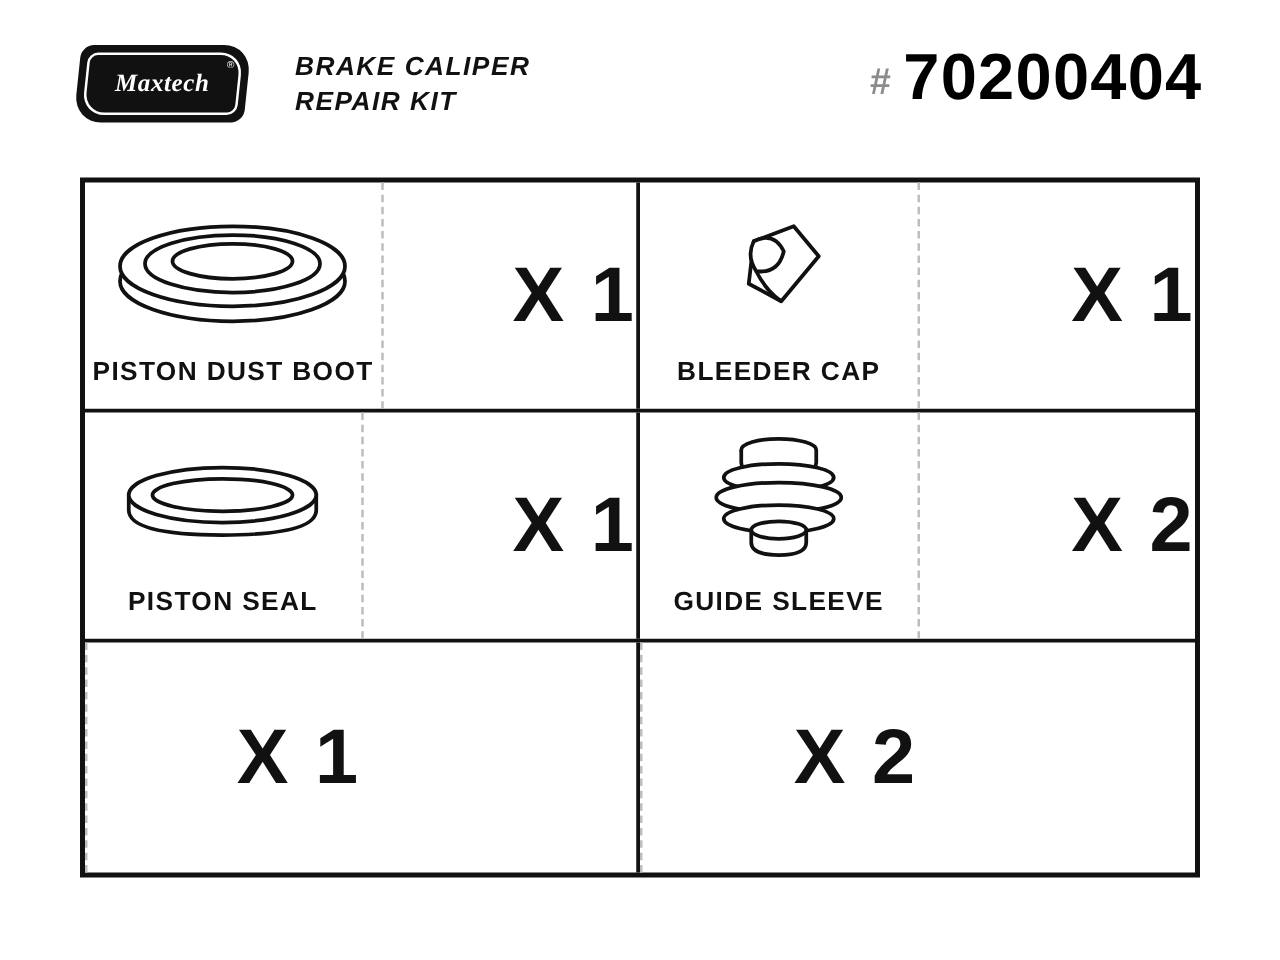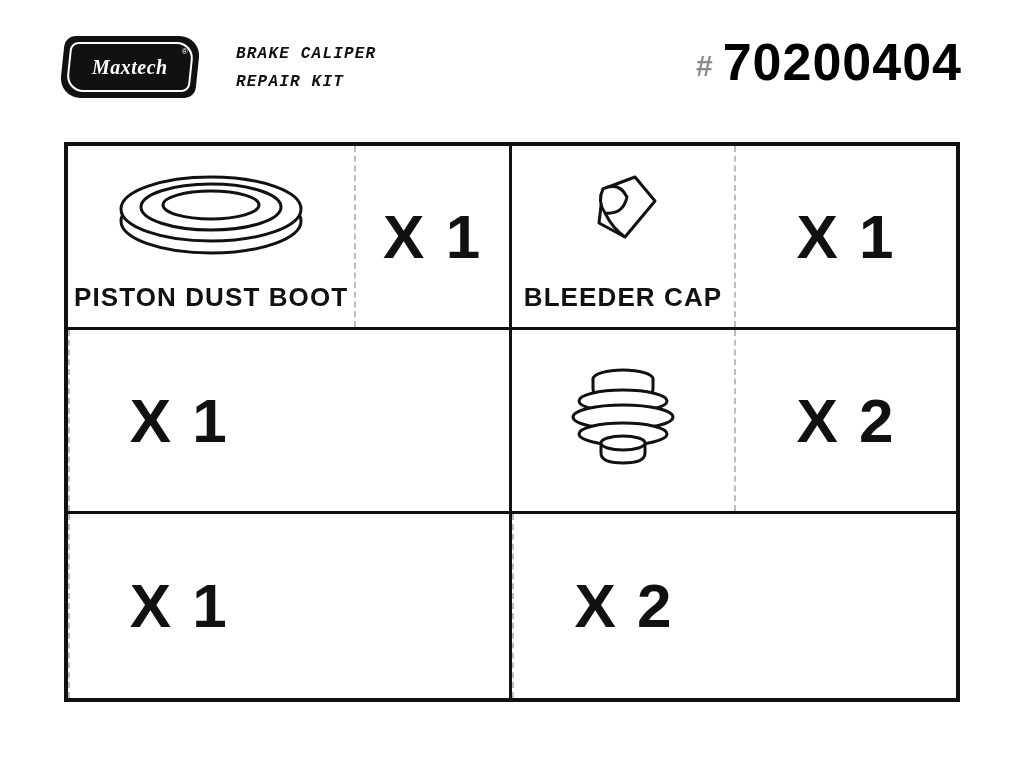--- a/index.html
+++ b/index.html
@@ -63,24 +63,24 @@
     top: 3px;
     color: #ffffff;
     font-size: 8px;
     transform: skewX(6deg);
   }
 
   .kit-title {
     position: absolute;
     left: 236px;
     top: 40px;
-    font-family: Liberation Mono, monospace;
+    font-family: Liberation Sans, sans-serif;
     font-style: italic;
     font-weight: bold;
-    font-size: 16px;
+    font-size: 21px;
     letter-spacing: 1.2px;
     line-height: 28px;
     color: #111111;
   }
   .kit-title div { white-space: nowrap; }
 
   .part-number-wrap {
     position: absolute;
     right: 62px;
     top: 36px;
@@ -138,21 +138,21 @@
     display: flex;
     flex-direction: column;
     align-items: center;
     justify-content: center;
     padding: 8px 6px 10px 6px;
     box-sizing: border-box;
   }
   .cell-qty {
     display: flex;
     align-items: center;
-    justify-content: center;
+    justify-content: flex-end;
     border-left: 2px dashed #bdbdbd;
     box-sizing: border-box;
   }
   .qty-text {
     font-family: "Liberation Sans", sans-serif;
     font-weight: bold;
     font-size: 62px;
     letter-spacing: 2px;
     color: #111111;
     line-height: 1;
@@ -160,21 +160,21 @@
   .part-art {
     height: 110px;
     display: flex;
     align-items: center;
     justify-content: center;
   }
   .part-label {
     margin-top: 14px;
     font-family: "Liberation Sans", sans-serif;
     font-weight: bold;
-    font-size: 26px;
+    font-size: 21px;
     letter-spacing: 1.1px;
     color: #111111;
     text-align: right;
     white-space: nowrap;
   }
 </style>
 </head>
 <body>
 
 <div class="header">
@@ -231,38 +231,49 @@
       </div>
       <div class="cell-qty">
         <span class="qty-text">X 1</span>
       </div>
     </div>
   </div>
 
   <div class="kit-row">
 
     <div class="kit-cell left-cell">
+      <div class="cell-part">
+        <div class="part-art">
+          <svg width="170" height="90" viewBox="0 0 170 90">
+            <path d="M10 40 L10 52 Q10 72 85 72 Q160 72 160 52 L160 40 Z" fill="#ffffff" stroke="#111111" stroke-width="3"></path>
+            <ellipse cx="85" cy="40" rx="75" ry="22" fill="#ffffff" stroke="#111111" stroke-width="3"></ellipse>
+            <ellipse cx="85" cy="40" rx="56" ry="13" fill="#ffffff" stroke="#111111" stroke-width="3"></ellipse>
+          </svg>
+        </div>
+        <div class="part-label">PISTON SEAL</div>
+      </div>
       <div class="cell-qty">
         <span class="qty-text">X 1</span>
       </div>
     </div>
 
     <div class="kit-cell">
       <div class="cell-part">
         <div class="part-art">
           <svg width="130" height="110" viewBox="0 0 130 110">
             <ellipse cx="65" cy="14" rx="30" ry="9" fill="#ffffff" stroke="#111111" stroke-width="3"></ellipse>
             <path d="M35 14 L35 24 Q35 34 65 34 Q95 34 95 24 L95 14" fill="#ffffff" stroke="#111111" stroke-width="3"></path>
             <ellipse cx="65" cy="36" rx="44" ry="11" fill="#ffffff" stroke="#111111" stroke-width="3"></ellipse>
             <ellipse cx="65" cy="52" rx="50" ry="12" fill="#ffffff" stroke="#111111" stroke-width="3"></ellipse>
             <ellipse cx="65" cy="69" rx="44" ry="11" fill="#ffffff" stroke="#111111" stroke-width="3"></ellipse>
             <path d="M43 78 L43 88 Q43 98 65 98 Q87 98 87 88 L87 78" fill="#ffffff" stroke="#111111" stroke-width="3"></path>
             <ellipse cx="65" cy="78" rx="22" ry="7" fill="#ffffff" stroke="#111111" stroke-width="3"></ellipse>
           </svg>
         </div>
+        <div class="part-label">GUIDE SLEEVE</div>
       </div>
       <div class="cell-qty">
         <span class="qty-text">X 2</span>
       </div>
     </div>
   </div>
 
   <div class="kit-row">
 
     <div class="kit-cell left-cell">

